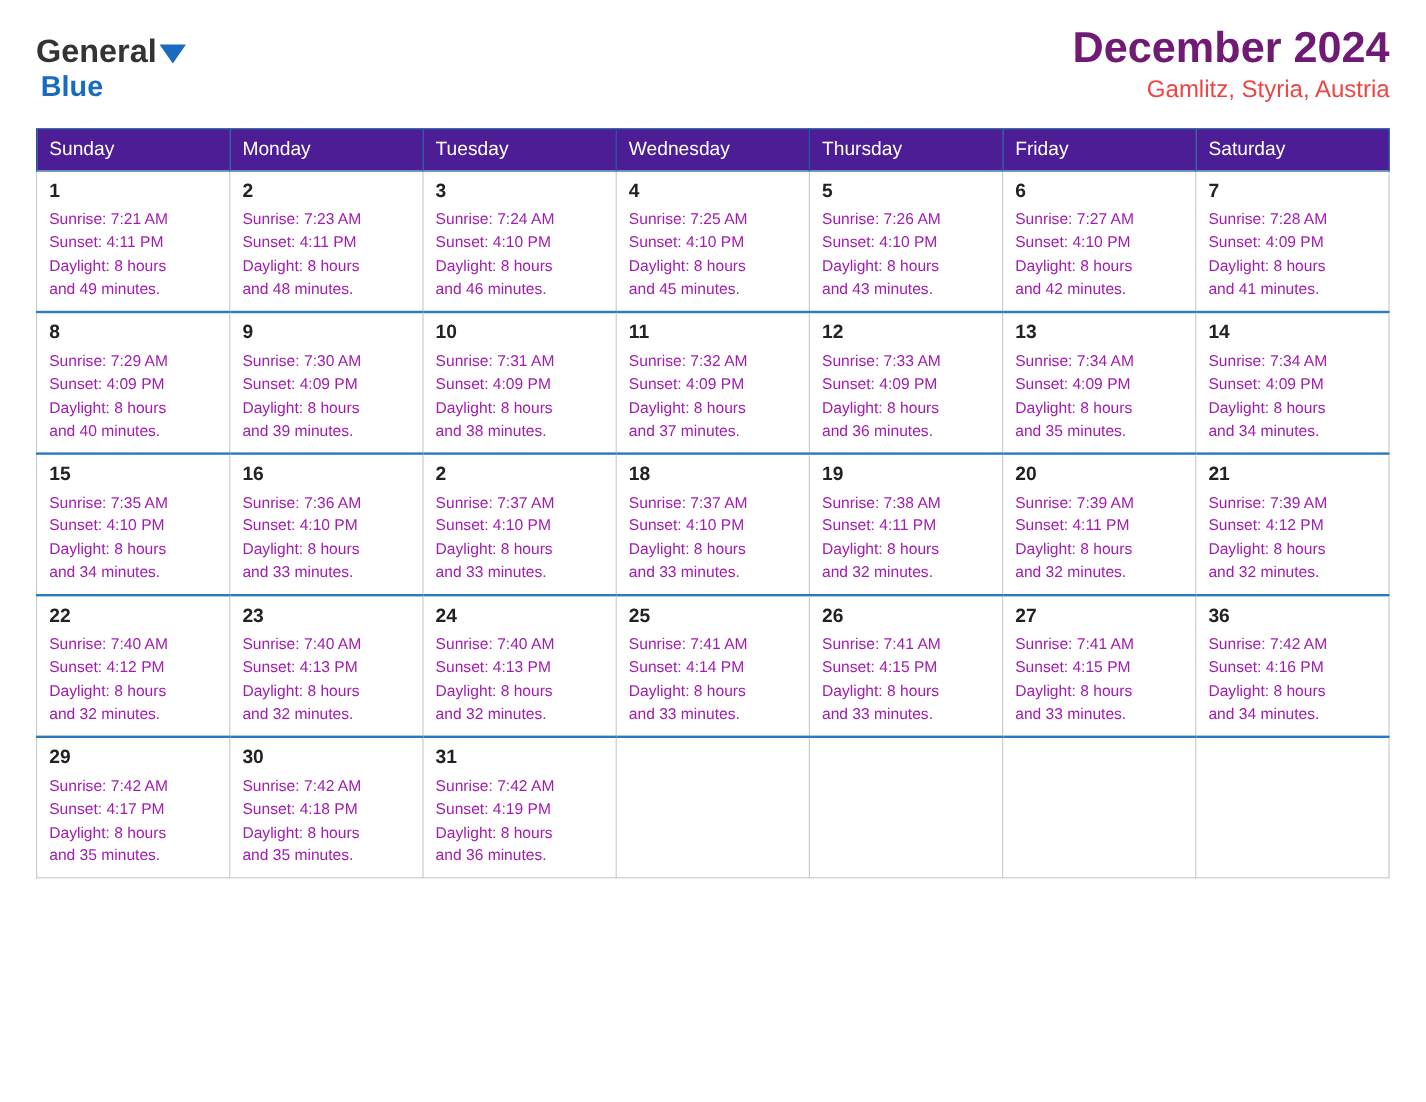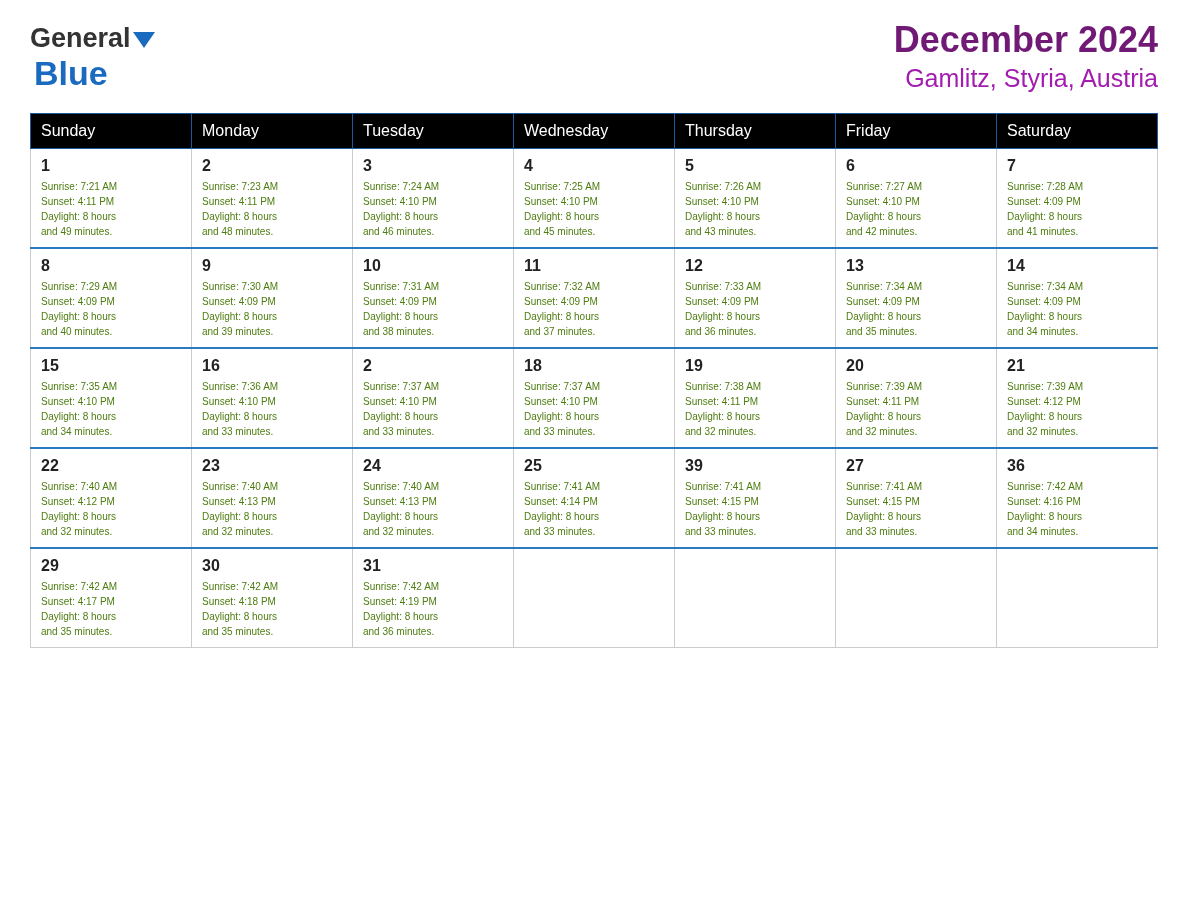--- a/index.html
+++ b/index.html
@@ -26,31 +26,31 @@
     .title-block {
       text-align: right;
     }
     .month-title {
       font-size: 36px;
       font-weight: bold;
       color: #701a75;
       line-height: 1.1;
     }
     .location-title {
-      font-size: 25px;
-      color: #a21caf;
+      font-size: 20px;
+      color: #ef4444;
       margin-top: 4px;
     }
     .calendar-table {
       width: 100%;
       border-collapse: collapse;
       border: 1px solid #999;
     }
     .calendar-table th {
-      background-color: #000000;
+      background-color: #4c1d95;
       color: #fff;
       font-size: 16px;
       font-weight: normal;
       padding: 8px 10px;
       text-align: left;
       border: 1px solid #1a5a9f;
     }
     .calendar-table td {
       vertical-align: top;
       padding: 8px 10px;
@@ -59,22 +59,22 @@
       min-height: 100px;
       background: #fff;
     }
     .day-number {
       font-size: 16px;
       font-weight: bold;
       color: #222;
       margin-bottom: 4px;
     }
     .day-info {
-      font-size: 10px;
-      color: #4d7c0f;
+      font-size: 13px;
+      color: #a21caf;
       line-height: 1.5;
     }
     .empty-cell {
       background: #f9f9f9;
     }
     .row-divider td {
       border-top: 2px solid #2a7abf;
     }
   </style>
 </head>
@@ -82,21 +82,21 @@
 
 <div class="header">
   <div class="logo-container">
     <div class="logo-line1">
       <span style="font-size:27px;font-weight:bold;color:#333;font-family:Arial,sans-serif;">General</span>
       <svg width="22" height="22" viewBox="0 0 22 22" style="margin-left:2px;margin-top:2px;">
         <polygon points="0,4 22,4 11,20" fill="#1a6bbf"></polygon>
       </svg>
     </div>
     <div class="logo-line2">
-      <span style="font-size:34px;font-weight:bold;color:#1a6bbf;font-family:Arial,sans-serif;margin-left:4px;">Blue</span>
+      <span style="font-size:24px;font-weight:bold;color:#1a6bbf;font-family:Arial,sans-serif;margin-left:4px;">Blue</span>
     </div>
   </div>
   <div class="title-block">
     <div class="month-title">December 2024</div>
     <div class="location-title">Gamlitz, Styria, Austria</div>
   </div>
 </div>
 
 <table class="calendar-table">
   <thead>
@@ -212,21 +212,21 @@
         </td>
         <td>
           <div class="day-number">24</div>
           <div class="day-info">Sunrise: 7:40 AM<br>Sunset: 4:13 PM<br>Daylight: 8 hours<br>and 32 minutes.</div>
         </td>
         <td>
           <div class="day-number">25</div>
           <div class="day-info">Sunrise: 7:41 AM<br>Sunset: 4:14 PM<br>Daylight: 8 hours<br>and 33 minutes.</div>
         </td>
         <td>
-          <div class="day-number">39</div>
+          <div class="day-number">26</div>
           <div class="day-info">Sunrise: 7:41 AM<br>Sunset: 4:15 PM<br>Daylight: 8 hours<br>and 33 minutes.</div>
         </td>
         <td>
           <div class="day-number">27</div>
           <div class="day-info">Sunrise: 7:41 AM<br>Sunset: 4:15 PM<br>Daylight: 8 hours<br>and 33 minutes.</div>
         </td>
         <td>
           <div class="day-number">36</div>
           <div class="day-info">Sunrise: 7:42 AM<br>Sunset: 4:16 PM<br>Daylight: 8 hours<br>and 34 minutes.</div>
         </td>

